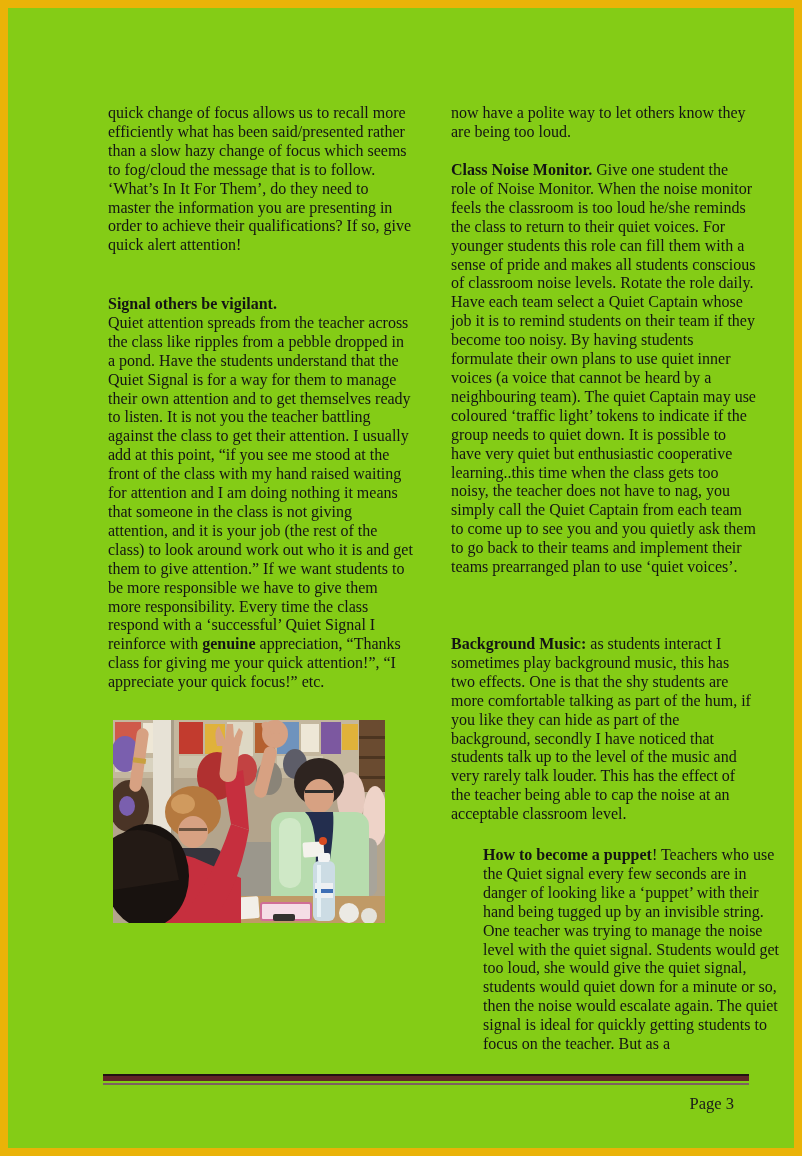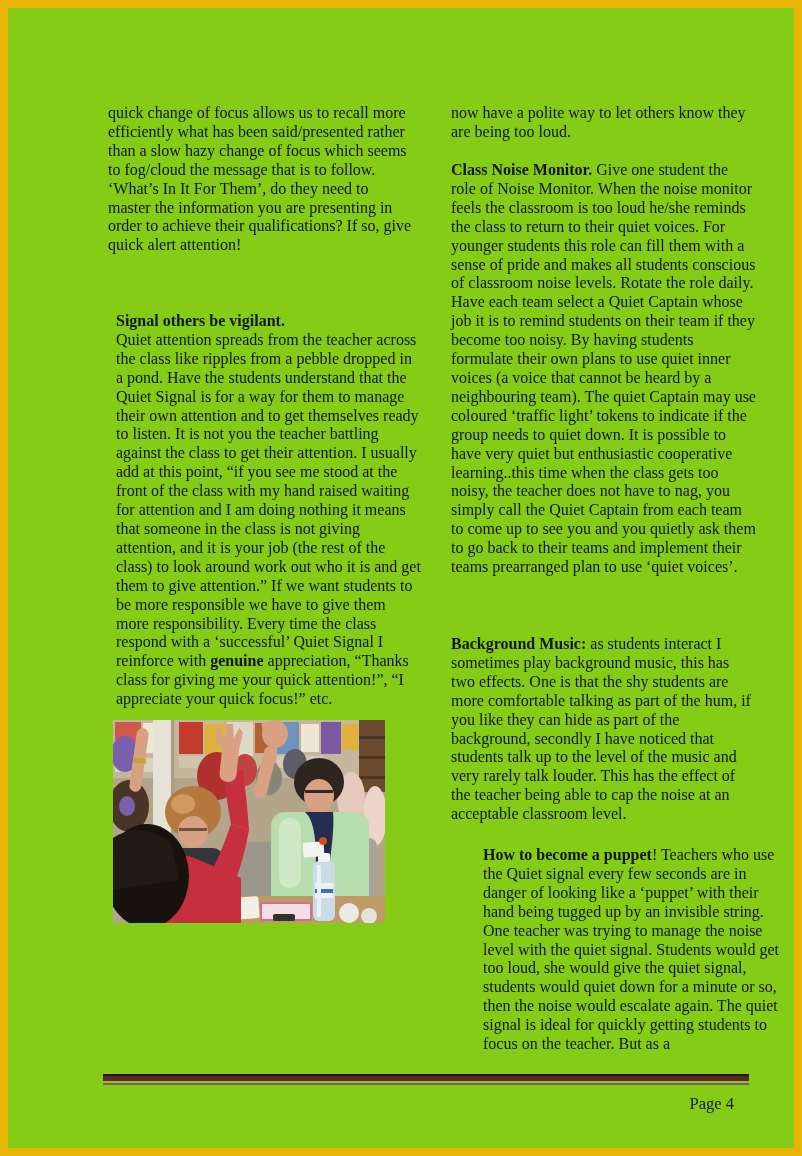--- a/index.html
+++ b/index.html
@@ -32,21 +32,21 @@
 </style>
 </head>
 <body>
 
 <div class="page">
 
   <div class="tblock" style="left:100px; top:96px;">
     <p><span>quick change of focus allows us to recall more efficiently what has been said/presented rather than a slow hazy change of focus which seems to fog/cloud the message that is to follow. ‘What’s In It For Them’, do they need to master the information you are presenting in order to achieve their qualifications? If so, give quick alert attention!</span></p>
   </div>
 
-  <div class="tblock" style="left:100px; top:304px;margin-left:8px;">
+  <div class="tblock" style="left:100px; top:287px;">
     <p>
       <b class="blocklead">Signal others be vigilant.</b><span>Quiet attention spreads from the teacher across the class like ripples from a pebble dropped in a pond. Have the students understand that the Quiet Signal is for a way for them to manage their own attention and to get themselves ready to listen. It is not you the teacher battling against the class to get their attention. I usually add at this point, “if you see me stood at the front of the class with my hand raised waiting for attention and I am doing nothing it means that someone in the class is not giving attention, and it is your job (the rest of the class) to look around work out who it is and get them to give attention.” If we want students to be more responsible we have to give them more responsibility. Every time the class respond with a ‘successful’ Quiet Signal I reinforce with </span><b>genuine</b><span> appreciation, “Thanks class for giving me your quick attention!”, “I appreciate your quick focus!” etc.</span>
     </p>
   </div>
 
   <figure class="photo-fig">
     <svg width="272" height="203" viewBox="0 0 272 203" role="img">
 
       <rect x="0" y="0" width="272" height="203" fill="#b3a48c"></rect>
       <rect x="0" y="0" width="272" height="58" fill="#c4b79e"></rect>
@@ -171,15 +171,15 @@
   </div>
 
   <div class="footer-rule">
     <div class="fr-black"></div>
     <div class="fr-maroon"></div>
     <div class="fr-gap"></div>
     <div class="fr-thin"></div>
   </div>
 
 
-  <div class="page-label">Page 4</div>
+  <div class="page-label">Page 3</div>
 
 </div>
 
 </body></html>

